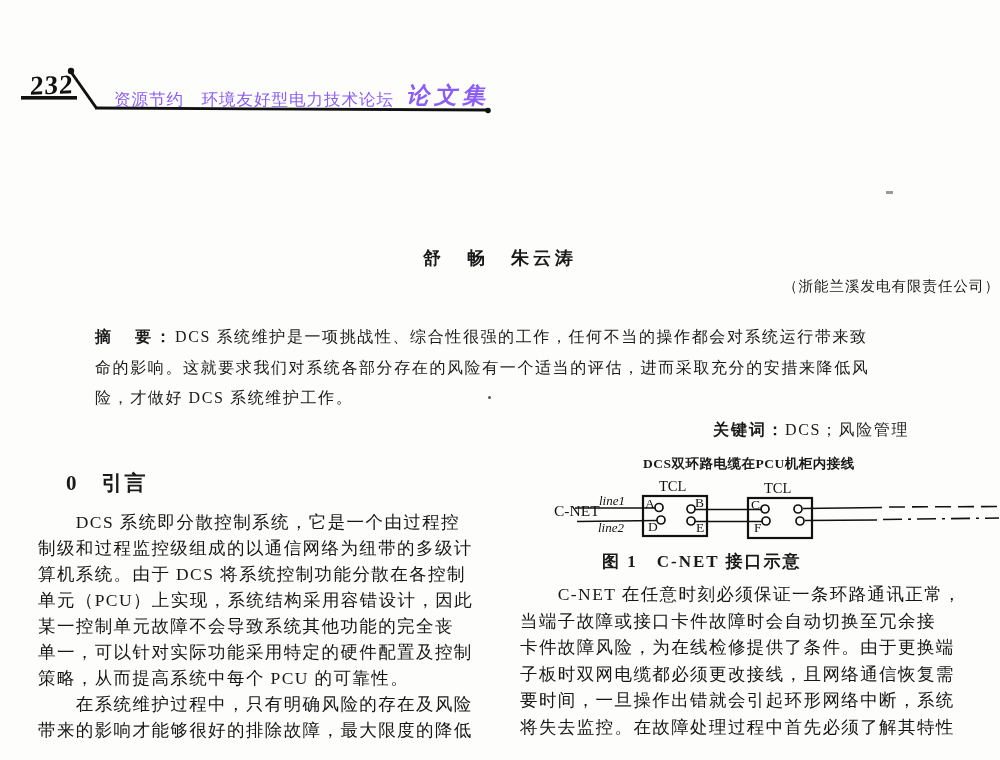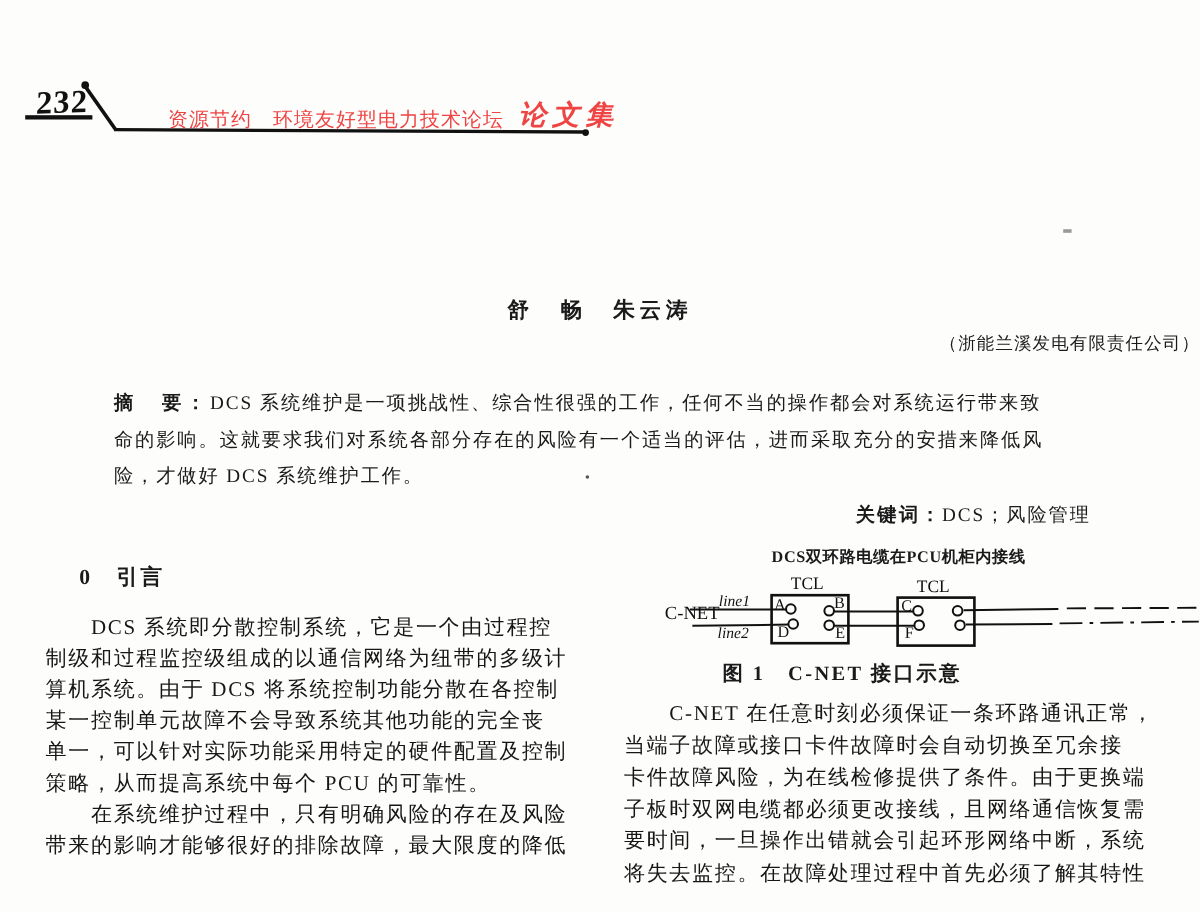--- a/index.html
+++ b/index.html
@@ -14,22 +14,22 @@
   .abs{position:absolute;}
 
   
   .page-num{
     left:30px;top:70px;
     font-size:27px;font-weight:bold;
     transform:rotate(-2deg) skewX(-4deg);
     letter-spacing:1px;color:#111;
   }
   .header-line{
-    left:140px;top:82px;
-    font-size:16.5px;letter-spacing:1px;color:#ef4444;
+    left:114px;top:82px;
+    font-size:16.5px;letter-spacing:1px;color:#8b5cf6;
     white-space:nowrap;
   }
   .header-script{
     display:inline-block;
     margin-left:12px;
     font-size:23px;font-weight:bold;font-style:italic;
     letter-spacing:5px;transform:translateY(-2px);
   }
 
   
@@ -51,21 +51,21 @@
     left:95px;top:322px;width:814px;
     font-size:16px;line-height:30.5px;letter-spacing:1.6px;
   }
   .abstract .lbl{font-weight:bold;letter-spacing:4px;}
   .keywords{margin-top:1px;text-align:right;}
   .keywords .lbl{font-weight:bold;letter-spacing:2px;}
 
   
   .intro-heading{
     left:66px;top:469px;
-    font-size:18px;font-weight:bold;letter-spacing:2px;
+    font-size:21px;font-weight:bold;letter-spacing:2px;
   }
   .col{
     font-size:17.5px;color:#161616;
     letter-spacing:1.4px;white-space:nowrap;
   }
   .col-left{left:38px;top:509px;width:456px;line-height:26px;}
   .col-right{left:520px;top:581px;width:470px;line-height:26.6px;}
 
   
   .fig-title{
@@ -116,20 +116,21 @@
   </div>
 
   <div class="abs intro-heading">
     <span>0</span>　<span>引言</span>
   </div>
 
   <div class="abs col col-left">
     <div>　　DCS 系统即分散控制系统，它是一个由过程控</div>
     <div>制级和过程监控级组成的以通信网络为纽带的多级计</div>
     <div>算机系统。由于 DCS 将系统控制功能分散在各控制</div>
+    <div>单元（PCU）上实现，系统结构采用容错设计，因此</div>
     <div>某一控制单元故障不会导致系统其他功能的完全丧</div>
     <div>单一，可以针对实际功能采用特定的硬件配置及控制</div>
     <div>策略，从而提高系统中每个 PCU 的可靠性。</div>
     <div>　　在系统维护过程中，只有明确风险的存在及风险</div>
     <div>带来的影响才能够很好的排除故障，最大限度的降低</div>
   </div>
 
   <div class="abs fig-title">DCS双环路电缆在PCU机柜内接线</div>
 
   <svg class="abs" style="left:520px;top:452px;" width="480" height="96" viewBox="0 0 480 96">

